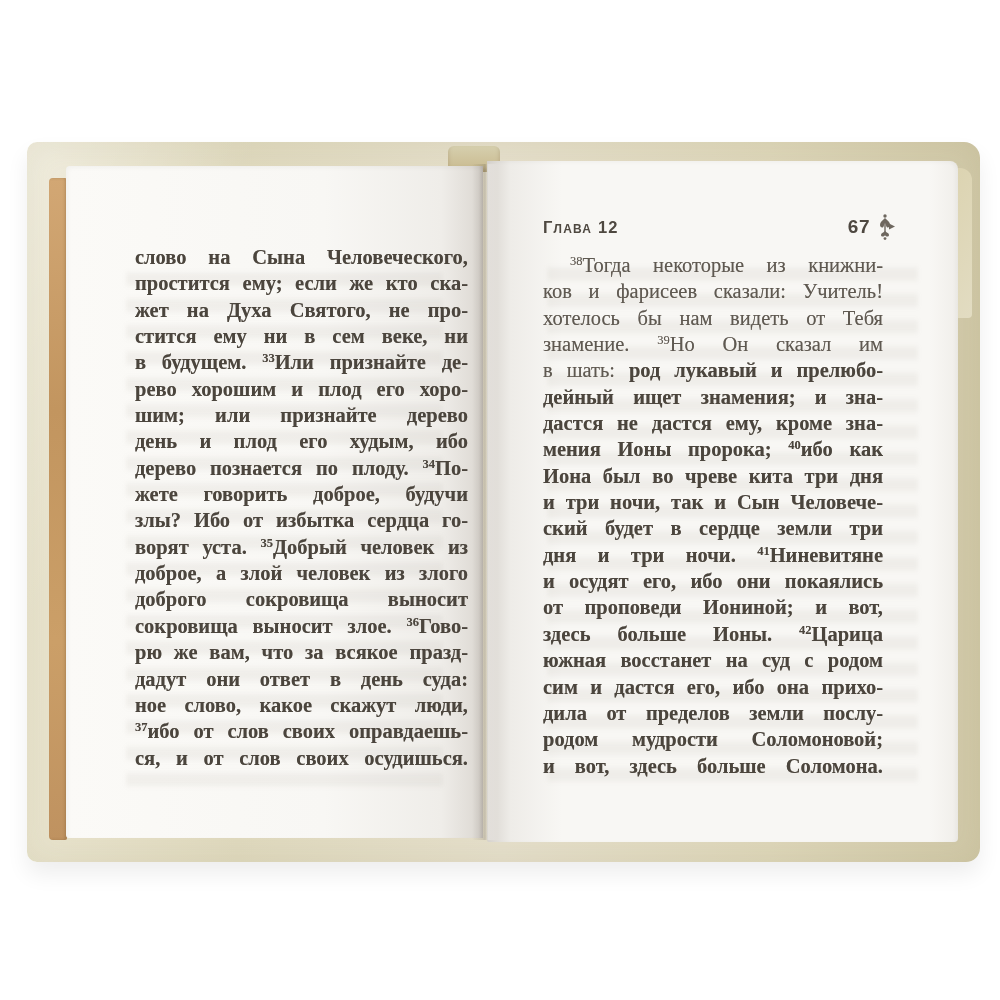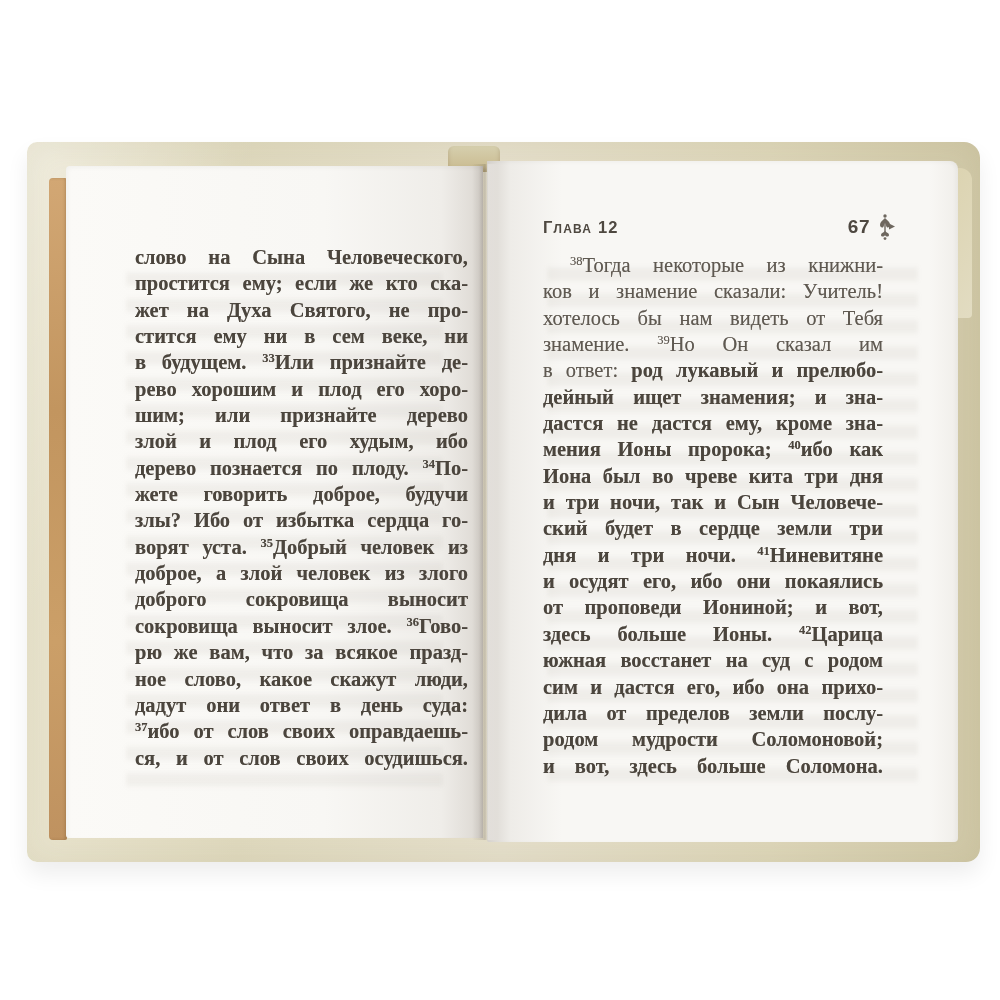--- a/index.html
+++ b/index.html
@@ -128,31 +128,31 @@
   <div class="page left">
     <div class="ghost"></div>
     <div class="body" id="left-body">
         <div class="line"><span class="b ">слово на Сына Человеческого,</span></div>
         <div class="line"><span class="b ">простится ему; если же кто ска-</span></div>
         <div class="line"><span class="b ">жет на Духа Святого, не про-</span></div>
         <div class="line"><span class="b ">стится ему ни в сем веке, ни</span></div>
         <div class="line"><span class="b ">в будущем. </span><span class="b s">33</span><span class="b ">Или признайте де-</span></div>
         <div class="line"><span class="b ">рево хорошим и плод его хоро-</span></div>
         <div class="line"><span class="b ">шим; или признайте дерево</span></div>
-        <div class="line"><span class="b ">злой и плод его худым, ибо</span></div>
+        <div class="line"><span class="b ">день и плод его худым, ибо</span></div>
         <div class="line"><span class="b ">дерево познается по плоду. </span><span class="b s">34</span><span class="b ">По-</span></div>
         <div class="line"><span class="b ">жете говорить доброе, будучи</span></div>
         <div class="line"><span class="b ">злы? Ибо от избытка сердца го-</span></div>
         <div class="line"><span class="b ">ворят уста. </span><span class="b s">35</span><span class="b ">Добрый человек из</span></div>
         <div class="line"><span class="b ">доброе, а злой человек из злого</span></div>
         <div class="line"><span class="b ">доброго сокровища выносит</span></div>
         <div class="line"><span class="b ">сокровища выносит злое. </span><span class="b s">36</span><span class="b ">Гово-</span></div>
         <div class="line"><span class="b ">рю же вам, что за всякое празд-</span></div>
+        <div class="line"><span class="b ">дадут они ответ в день суда:</span></div>
         <div class="line"><span class="b ">ное слово, какое скажут люди,</span></div>
-        <div class="line"><span class="b ">дадут они ответ в день суда:</span></div>
         <div class="line"><span class="b s">37</span><span class="b ">ибо от слов своих оправдаешь-</span></div>
         <div class="line"><span class="b ">ся, и от слов своих осудишься.</span></div>
       </div>
   </div>
 
   <div class="page right">
     <div class="ghost"></div>
     <div class="hdr">
       <span class="chapter">Глава 12</span>
       <span class="hdr-right">
@@ -166,24 +166,24 @@
               <path d="M0 13.5 L6 10.5 L6 16.5 Z"></path>
               <path d="M10 18 C8 20,6 20,6 22 C6 24,9 24.2,10 22.2 C11 24.2,14 24,14 22 C14 20,12 20,10 18 Z"></path>
               <circle cx="10" cy="25.6" r="1.4"></circle>
             </g>
           </svg>
         </span>
       </span>
     </div>
     <div class="body" id="right-body">
         <div class="line indent"><span class="s">38</span><span class="">Тогда некоторые из книжни-</span></div>
-        <div class="line"><span class="">ков и знамение сказали: Учитель!</span></div>
+        <div class="line"><span class="">ков и фарисеев сказали: Учитель!</span></div>
         <div class="line"><span class="">хотелось бы нам видеть от Тебя</span></div>
         <div class="line"><span class="">знамение. </span><span class="s">39</span><span class="">Но Он сказал им</span></div>
-        <div class="line"><span class="">в ответ: </span><span class="b ">род лукавый и прелюбо-</span></div>
+        <div class="line"><span class="">в шать: </span><span class="b ">род лукавый и прелюбо-</span></div>
         <div class="line"><span class="b ">дейный ищет знамения; и зна-</span></div>
         <div class="line"><span class="b ">дастся не дастся ему, кроме зна-</span></div>
         <div class="line"><span class="b ">мения Ионы пророка; </span><span class="b s">40</span><span class="b ">ибо как</span></div>
         <div class="line"><span class="b ">Иона был во чреве кита три дня</span></div>
         <div class="line"><span class="b ">и три ночи, так и Сын Человече-</span></div>
         <div class="line"><span class="b ">ский будет в сердце земли три</span></div>
         <div class="line"><span class="b ">дня и три ночи. </span><span class="b s">41</span><span class="b ">Ниневитяне</span></div>
         <div class="line"><span class="b ">и осудят его, ибо они покаялись</span></div>
         <div class="line"><span class="b ">от проповеди Иониной; и вот,</span></div>
         <div class="line"><span class="b ">здесь больше Ионы. </span><span class="b s">42</span><span class="b ">Царица</span></div>

